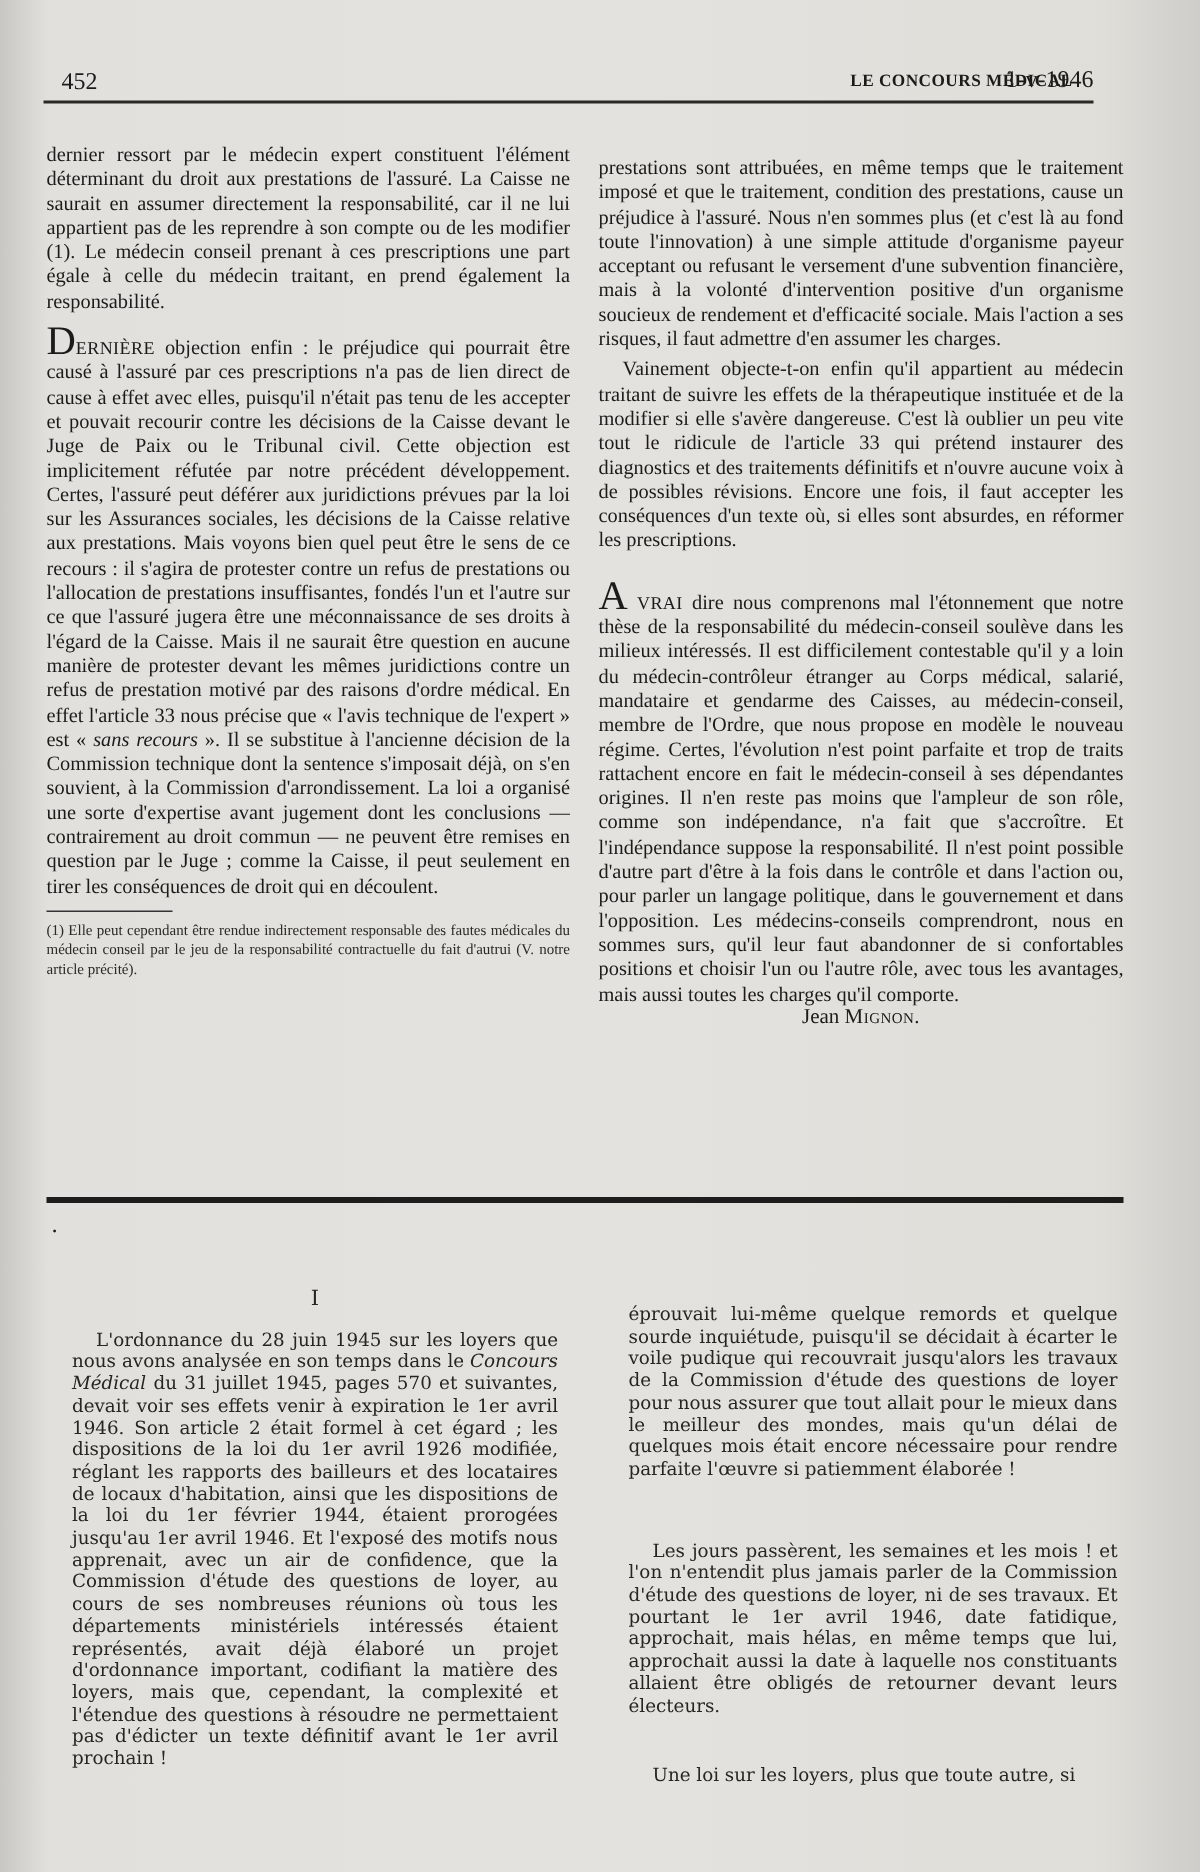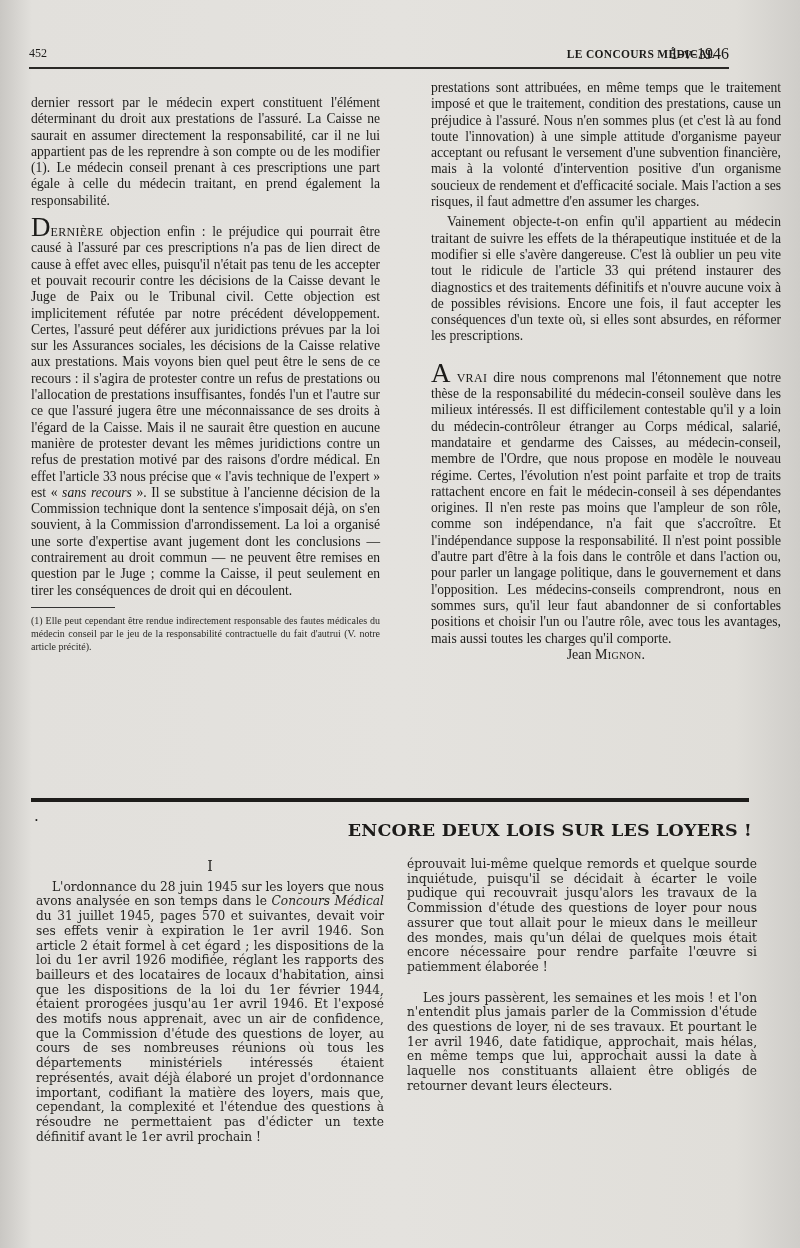--- a/index.html
+++ b/index.html
@@ -11,55 +11,55 @@
     color: #1c1b19;
   }
   .page {
     position: absolute; left: 0; top: 0; width: 800px; height: 1248px;
     background: linear-gradient(90deg, #c9c7c3 0%, #e2e0dc 4%, #e4e2de 50%, #e0ded9 92%, #cfcdc9 100%);
   }
   .running-head {
     position: absolute; left: 29px; top: 40px; width: 700px; height: 22px;
     font-size: 15px;
   }
-  .running-head .pg { position: absolute; left: 0; top: 6px; font-size: 12px; }
+  .running-head .pg { position: absolute; left: 12px; top: 6px; font-size: 16px; }
   .running-head .title {
     position: absolute; left: 0; right: 14px; top: 8px; text-align: right;
     font-size: 11.5px; font-weight: bold; letter-spacing: 0.3px;
   }
   .running-head .date { position: absolute; right: 0; top: 5px; font-size: 16px; }
   .head-rule {
     position: absolute; left: 29px; top: 67px; width: 700px; height: 2px; background: #2a2926;
   }
   .col {
     position: absolute; font-size: 13.6px; line-height: 16.3px; text-align: justify;
   }
   .col p { margin: 0; }
   .col p.indent { text-indent: 16px; }
   .col .gap { height: 10px; }
   .col-a { left: 31px; top: 95px; width: 349px; }
-  .col-b { left: 399px; top: 80px; width: 350px; margin-left: 32px; }
+  .col-b { left: 399px; top: 104px; width: 350px; }
   .dropcap { font-size: 27px; line-height: 16px; font-weight: normal; }
   .sc { font-variant: small-caps; font-size: 12px; letter-spacing: 0.3px; }
   .fn-rule { width: 84px; height: 1px; background: #333; margin: 8px 0 6px 0; }
   .footnote { font-size: 10px; line-height: 13.2px; text-align: justify; font-weight: normal; color: #2b2a27; }
   .signature { text-align: center; margin-top: 10px; font-size: 14px; }
   .thick-rule {
     position: absolute; left: 31px; top: 798px; width: 718px; height: 4px; background: #1e1d1b;
   }
   .dot { position: absolute; left: 35px; top: 816px; font-size: 8px; }
   .article-title {
     position: absolute; left: 220px; top: 820px; width: 532px; text-align: right;
     font-family: "DejaVu Serif", serif; font-size: 17.5px; font-weight: bold; letter-spacing: 0.2px;
   }
   .col2 {
     position: absolute; font-family: "DejaVu Serif", serif; font-size: 12.2px; line-height: 14.7px;
     text-align: justify; color: #262522;
   }
-  .col2 p { margin: 0; }
+  .col2 p { margin: 12px; }
   .col2 p.indent { text-indent: 16px; }
   .col2 .gap { height: 8px; }
   .col2-a { left: 36px; top: 875px; width: 348px; }
   .col2-b { left: 407px; top: 857px; width: 350px; }
   .section-num { text-align: center; font-size: 14px; margin-bottom: 6px; margin-top: -16px; }
 </style>
 </head>
 <body>
 
 <div class="page">
@@ -83,29 +83,29 @@
     <p>prestations sont attribuées, en même temps que le traitement imposé et que le traitement, condition des prestations, cause un préjudice à l'assuré. Nous n'en sommes plus (et c'est là au fond toute l'innovation) à une simple attitude d'organisme payeur acceptant ou refusant le versement d'une subvention financière, mais à la volonté d'intervention positive d'un organisme soucieux de rendement et d'efficacité sociale. Mais l'action a ses risques, il faut admettre d'en assumer les charges.</p>
     <p class="indent" style="margin-top:4px">Vainement objecte-t-on enfin qu'il appartient au médecin traitant de suivre les effets de la thérapeutique instituée et de la modifier si elle s'avère dangereuse. C'est là oublier un peu vite tout le ridicule de l'article 33 qui prétend instaurer des diagnostics et des traitements définitifs et n'ouvre aucune voix à de possibles révisions. Encore une fois, il faut accepter les conséquences d'un texte où, si elles sont absurdes, en réformer les prescriptions.</p>
     <div class="gap" style="height:20px"></div>
     <p><span class="dropcap">A</span> <span class="sc">VRAI</span><span> dire nous comprenons mal l'étonnement que notre thèse de la responsabilité du médecin-conseil soulève dans les milieux intéressés. Il est difficilement contestable qu'il y a loin du médecin-contrôleur étranger au Corps médical, salarié, mandataire et gendarme des Caisses, au médecin-conseil, membre de l'Ordre, que nous propose en modèle le nouveau régime. Certes, l'évolution n'est point parfaite et trop de traits rattachent encore en fait le médecin-conseil à ses dépendantes origines. Il n'en reste pas moins que l'ampleur de son rôle, comme son indépendance, n'a fait que s'accroître. Et l'indépendance suppose la responsabilité. Il n'est point possible d'autre part d'être à la fois dans le contrôle et dans l'action ou, pour parler un langage politique, dans le gouvernement et dans l'opposition. Les médecins-conseils comprendront, nous en sommes surs, qu'il leur faut abandonner de si confortables positions et choisir l'un ou l'autre rôle, avec tous les avantages, mais aussi toutes les charges qu'il comporte.</span></p>
     <p class="signature"><span>Jean </span><span class="sc" style="font-size:14px">Mignon.</span></p>
   </div>
 
   <div class="thick-rule"></div>
   <div class="dot">•</div>
 
-  <div class="article-title">ENCORE DEUX LOIS SUR LES LOYERS !</div>
 
   <div class="col2 col2-a">
     <div class="section-num">I</div>
     <p class="indent"><span>L'ordonnance du 28 juin 1945 sur les loyers que nous avons analysée en son temps dans le </span><i>Concours Médical</i><span> du 31 juillet 1945, pages 570 et suivantes, devait voir ses effets venir à expiration le 1er avril 1946. Son article 2 était formel à cet égard ; les dispositions de la loi du 1er avril 1926 modifiée, réglant les rapports des bailleurs et des locataires de locaux d'habitation, ainsi que les dispositions de la loi du 1er février 1944, étaient prorogées jusqu'au 1er avril 1946. Et l'exposé des motifs nous apprenait, avec un air de confidence, que la Commission d'étude des questions de loyer, au cours de ses nombreuses réunions où tous les départements ministériels intéressés étaient représentés, avait déjà élaboré un projet d'ordonnance important, codifiant la matière des loyers, mais que, cependant, la complexité et l'étendue des questions à résoudre ne permettaient pas d'édicter un texte définitif avant le 1er avril prochain !</span></p>
     <div class="gap"></div>
   </div>
 
   <div class="col2 col2-b">
     <p>éprouvait lui-même quelque remords et quelque sourde inquiétude, puisqu'il se décidait à écarter le voile pudique qui recouvrait jusqu'alors les travaux de la Commission d'étude des questions de loyer pour nous assurer que tout allait pour le mieux dans le meilleur des mondes, mais qu'un délai de quelques mois était encore nécessaire pour rendre parfaite l'œuvre si patiemment élaborée !</p>
     <div class="gap"></div>
     <div class="gap"></div>
     <p class="indent">Les jours passèrent, les semaines et les mois ! et l'on n'entendit plus jamais parler de la Commission d'étude des questions de loyer, ni de ses travaux. Et pourtant le 1er avril 1946, date fatidique, approchait, mais hélas, en même temps que lui, approchait aussi la date à laquelle nos constituants allaient être obligés de retourner devant leurs électeurs.</p>
     <div class="gap"></div>
+    <p class="indent">Une loi sur les loyers, plus que toute autre, si</p>
   </div>
 
 </div>
 
 </body></html>

